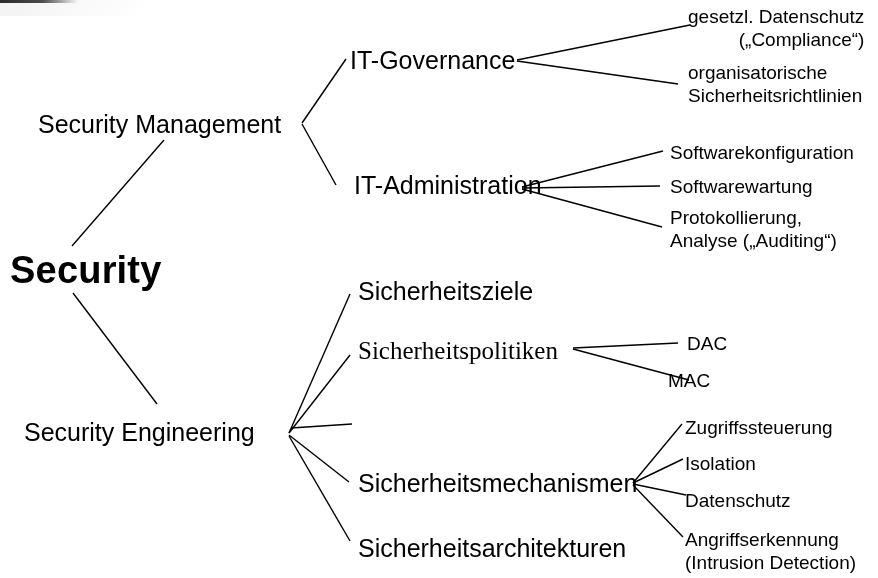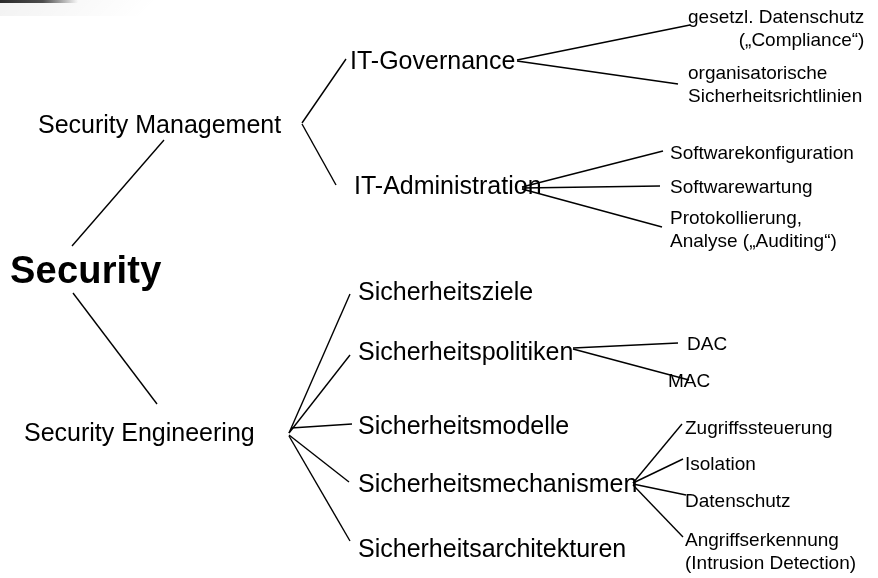--- a/index.html
+++ b/index.html
@@ -46,21 +46,21 @@
   #n-security-management { left: 38px;  top: 124px; text-align: center; }
   #n-it-governance       { left: 350px; top: 60px;  }
   #n-gesetzl             { left: 688px; top: 28px; text-align: right;  }
   #n-organisatorische    { left: 688px; top: 84px;  }
   #n-it-administration   { left: 354px; top: 185px; }
   #n-softwarekonfig      { left: 670px; top: 152px; }
   #n-softwarewartung     { left: 670px; top: 186px; }
   #n-protokollierung     { left: 670px; top: 229px; }
   #n-security-engineering{ left: 24px;  top: 425px; margin-top: 7px; }
   #n-ziele               { left: 358px; top: 291px; text-align: center; }
-  #n-politiken           { left: 358px; top: 351px; }
+  #n-politiken           { left: 358px; top: 351px; font-family: Liberation Serif, serif; }
   #n-dac                 { left: 687px; top: 343px; }
   #n-mac                 { left: 668px; top: 380px; }
   #n-modelle             { left: 358px; top: 425px; }
   #n-mechanismen         { left: 358px; top: 483px; }
   #n-zugriffssteuerung   { left: 685px; top: 427px; }
   #n-isolation           { left: 685px; top: 463px; }
   #n-kryptografie        { left: 685px; top: 500px; }
   #n-angriffserkennung   { left: 685px; top: 551px; }
   #n-architekturen       { left: 358px; top: 548px; }
 </style>
@@ -104,21 +104,20 @@
   <div id="n-softwarekonfig" class="node lv-leaf">Softwarekonfiguration</div>
   <div id="n-softwarewartung" class="node lv-leaf">Softwarewartung</div>
   <div id="n-protokollierung" class="node lv-leaf">Protokollierung,
 Analyse („Auditing“)</div>
 
   <div id="n-security-engineering" class="node lv-2">Security Engineering</div>
   <div id="n-ziele" class="node lv-3">Sicherheitsziele</div>
   <div id="n-politiken" class="node lv-3">Sicherheitspolitiken</div>
   <div id="n-dac" class="node lv-leaf">DAC</div>
   <div id="n-mac" class="node lv-leaf">MAC</div>
-  <div id="n-modelle" class="node lv-3">Sicherheitsmodelle</div>
   <div id="n-mechanismen" class="node lv-3">Sicherheitsmechanismen</div>
   <div id="n-zugriffssteuerung" class="node lv-leaf">Zugriffssteuerung</div>
   <div id="n-isolation" class="node lv-leaf">Isolation</div>
   <div id="n-kryptografie" class="node lv-leaf">Datenschutz</div>
   <div id="n-angriffserkennung" class="node lv-leaf">Angriffserkennung
 (Intrusion Detection)</div>
   <div id="n-architekturen" class="node lv-3">Sicherheitsarchitekturen</div>
 
   <div id="corner-shading"></div>
   <div id="corner-smudge"></div>

